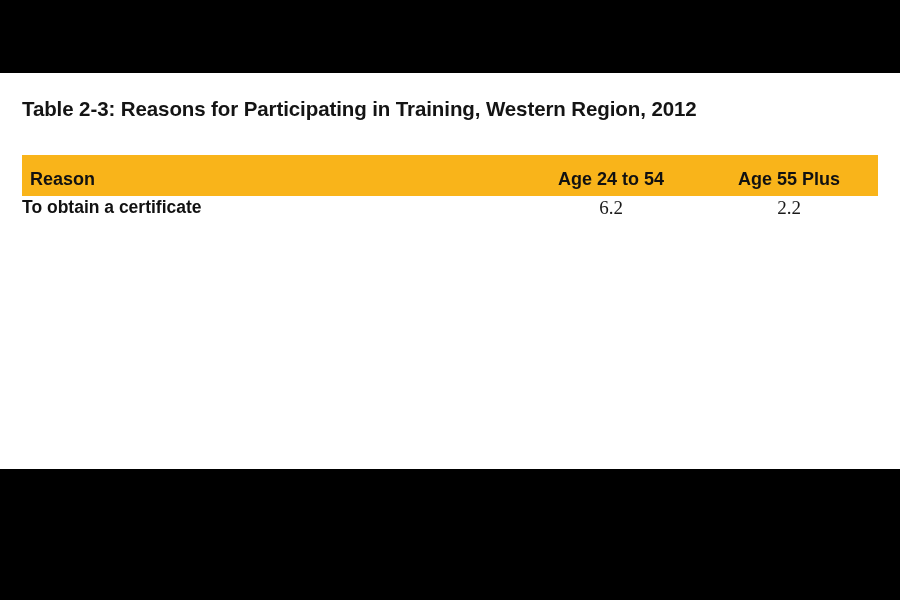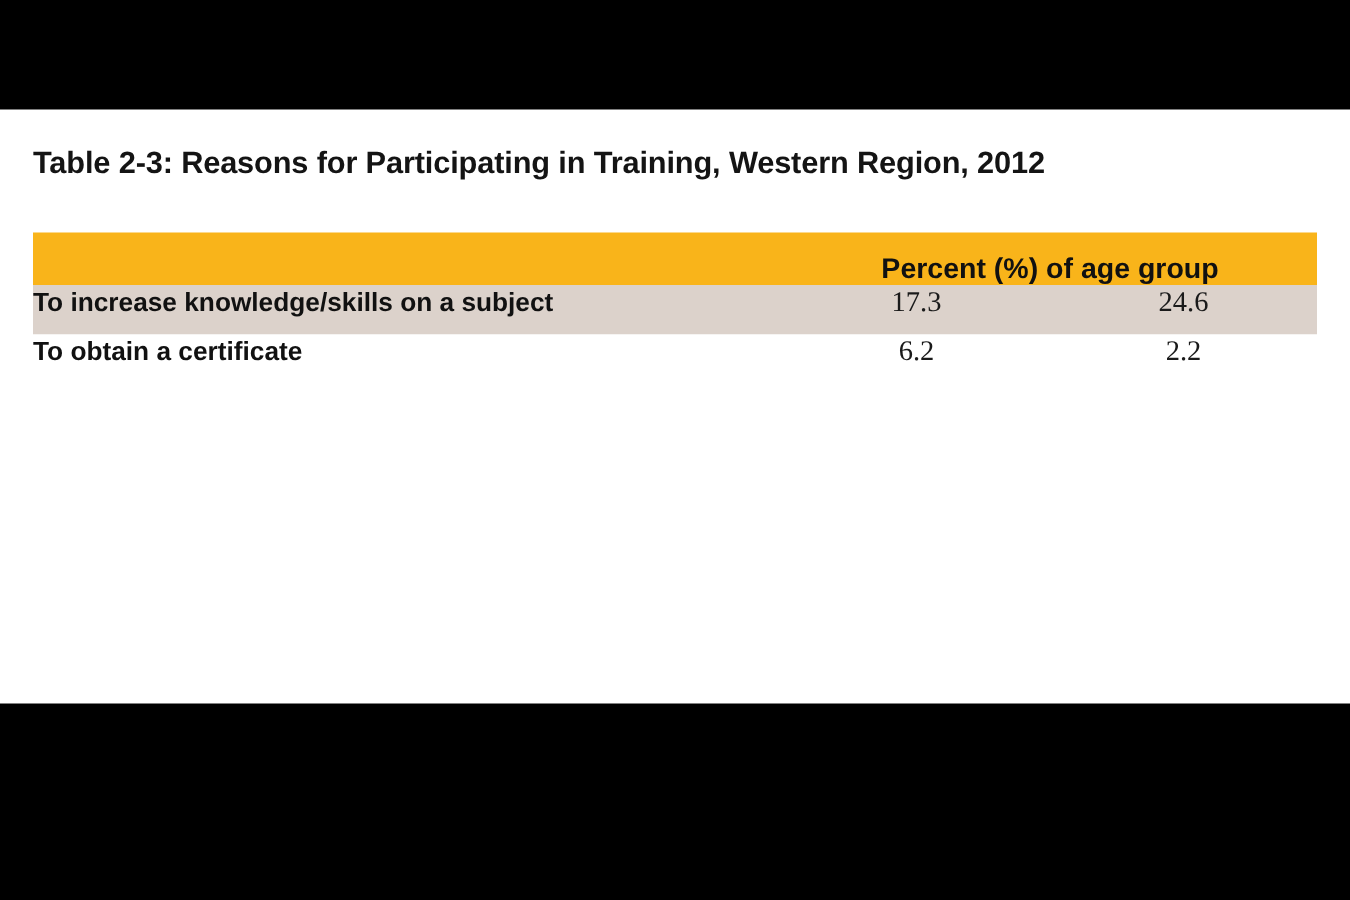--- a/index.html
+++ b/index.html
@@ -147,33 +147,29 @@
 
     <div class="table-title">Table 2-3: Reasons for Participating in Training, Western Region, 2012</div>
 
     <table class="data-table">
       <colgroup>
         <col class="c-reason">
         <col class="c-val">
         <col class="c-val">
       </colgroup>
       <thead>
-        <tr class="hdr-band">
-          <td class="hdr-blank"></td>
-          <td class="hdr-super" colspan="2">Percent (%) of age group</td>
+        <tr class="hdr-row">
+          <td class="reason-head">Reason</td>
+          <td class="val-head">Age 24 to 54</td>
+          <td class="val-head">Age 55 Plus</td>
         </tr>
       </thead>
       <tbody>
 
 
-        <tr class="row-shaded short">
-          <td class="reason-cell">To increase knowledge/skills on a subject</td>
-          <td class="value-cell">17.3</td>
-          <td class="value-cell">24.6</td>
-        </tr>
 
 
 
         <tr class="row-plain short">
           <td class="reason-cell">To obtain a certificate</td>
           <td class="value-cell">6.2</td>
           <td class="value-cell">2.2</td>
         </tr>
 
 

